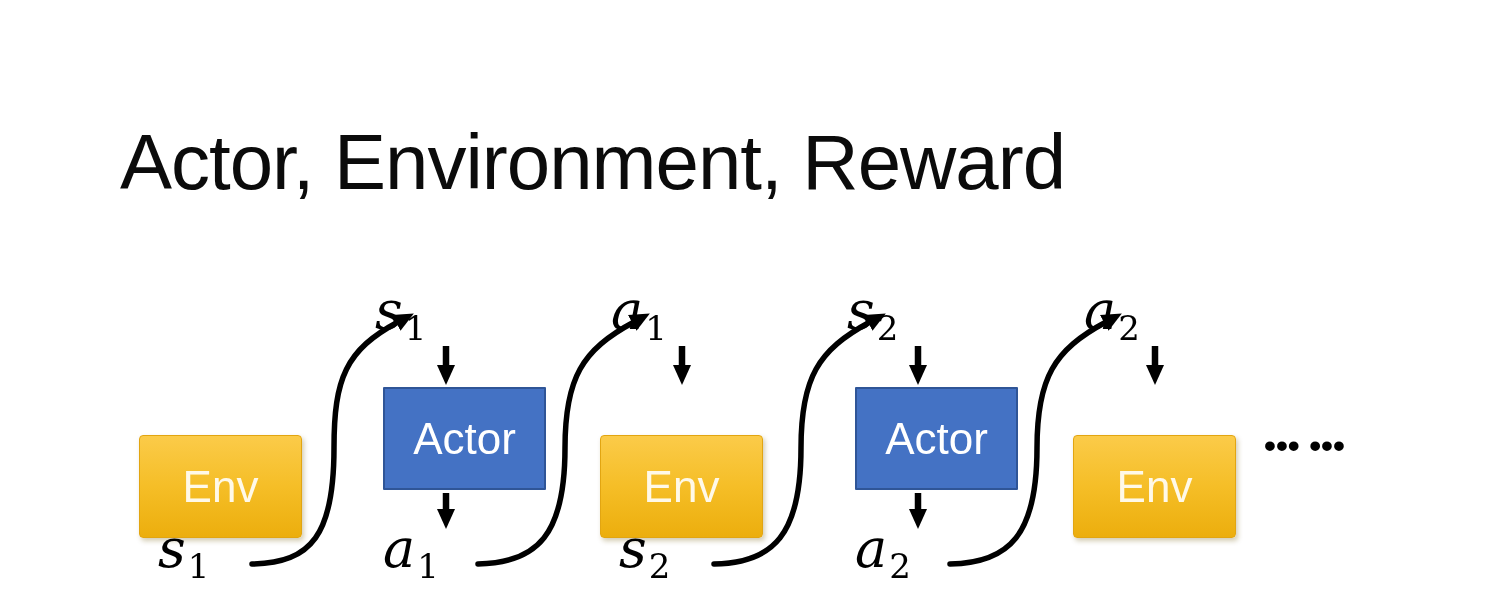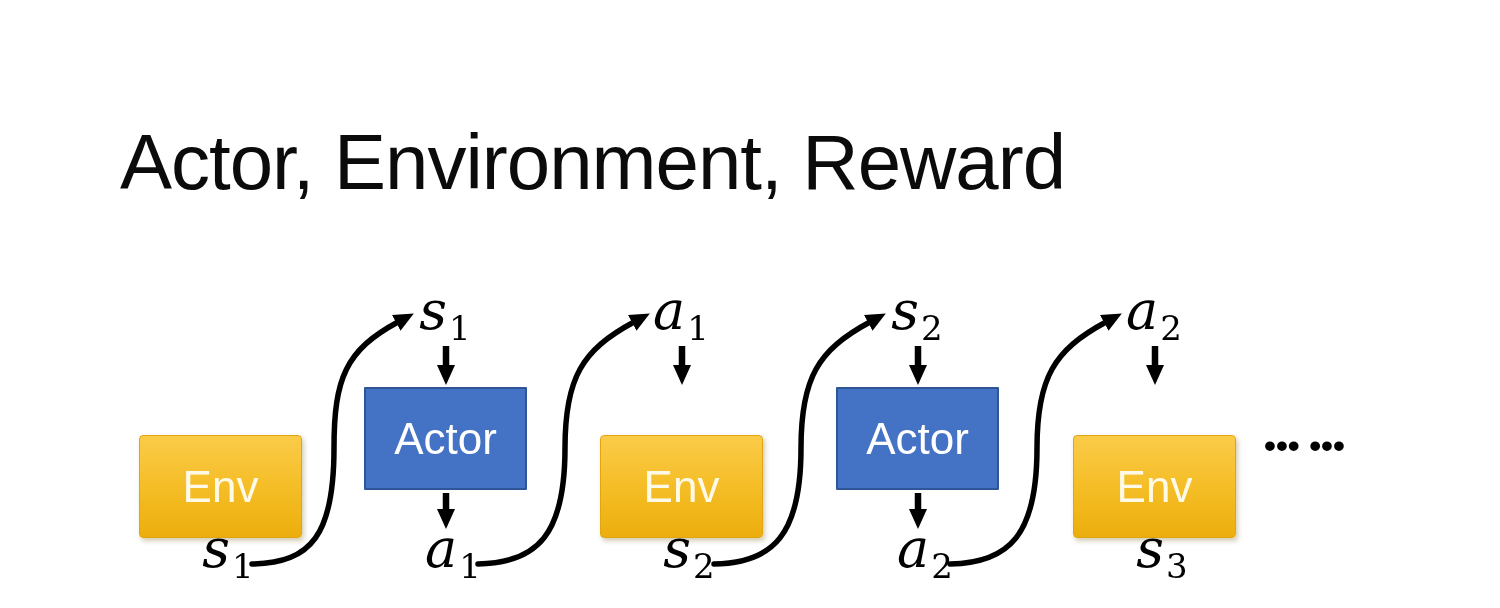--- a/index.html
+++ b/index.html
@@ -39,25 +39,26 @@
     border-radius:4px;
     box-shadow:2px 3px 5px rgba(110,85,0,0.30);
     color:#FFF9E8;
     margin-top:48px;
   }
   .box.actor{
     background:#4472C4;
     border:2px solid #2F5597;
     border-radius:1px;
     color:#ffffff;
+    margin-left:19px;
   }
   .mlabel{
     position:absolute;
     width:140px;
-    text-align:center;
+    text-align:left;
     line-height:1;
     z-index:3;
     white-space:nowrap;
     color:#000;
   }
   .mlabel .mbase{
     font-family:"DejaVu Serif", serif;
     font-style:italic;
     font-size:54px;
   }
@@ -136,19 +137,16 @@
   </div>
   <div class="mlabel bottom" style="left:383px">
     <span class="mbase">a</span><span class="msub">1</span>
   </div>
   <div class="mlabel bottom" style="left:619px">
     <span class="mbase">s</span><span class="msub">2</span>
   </div>
   <div class="mlabel bottom" style="left:855px">
     <span class="mbase">a</span><span class="msub">2</span>
   </div>
-  <div class="mlabel bottom" style="left:1092px">
-    <span class="mbase">s</span><span class="msub">3</span>
-  </div>
 
   <div class="dots">••• •••</div>
 
 </div>
 
 </body></html>

